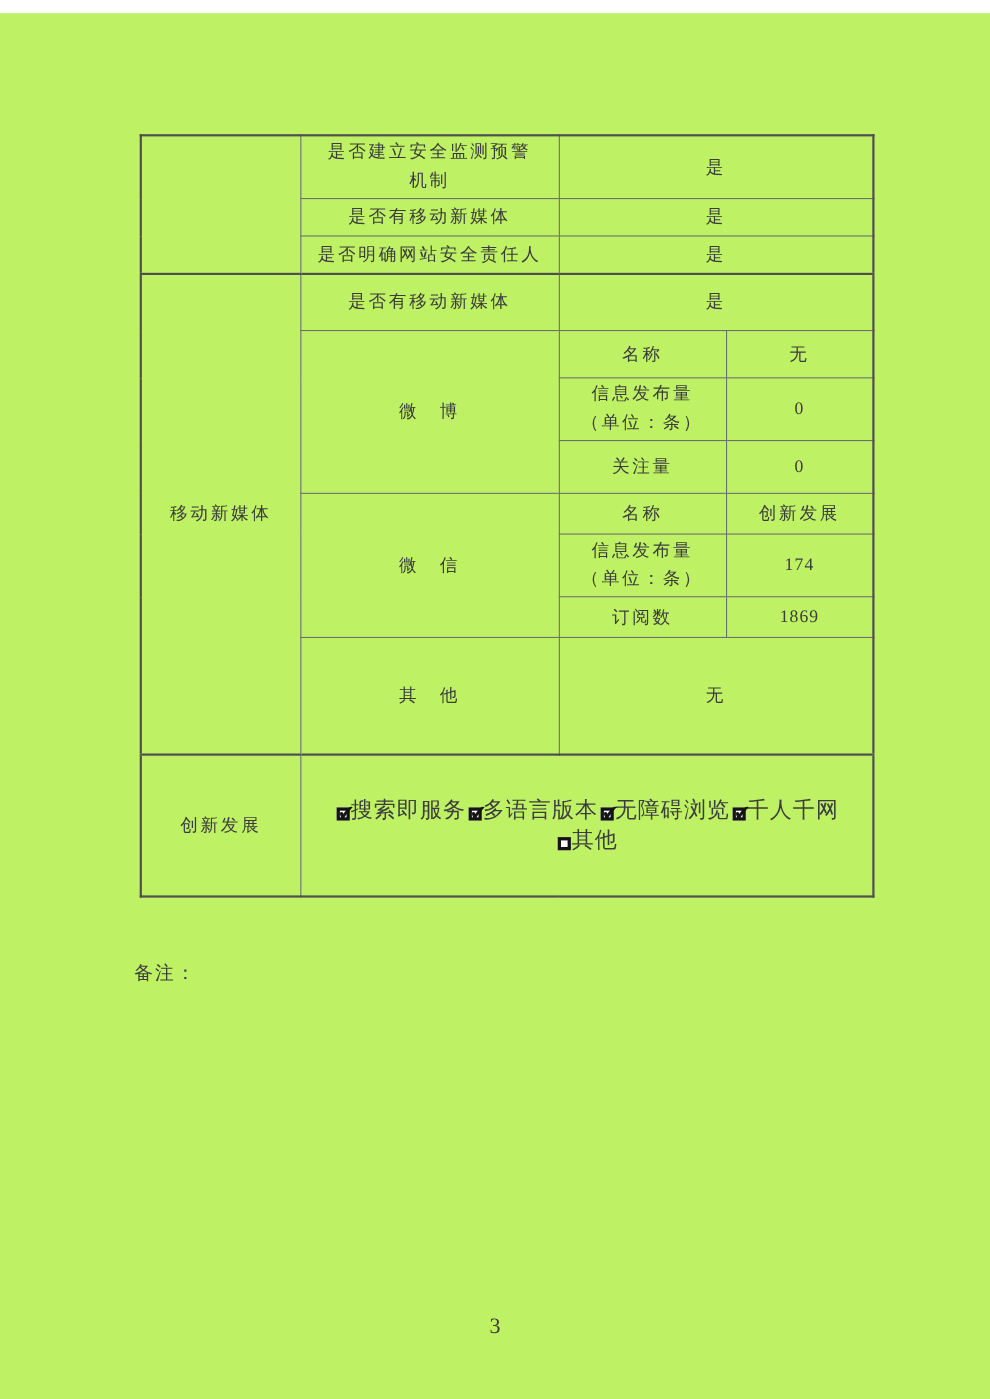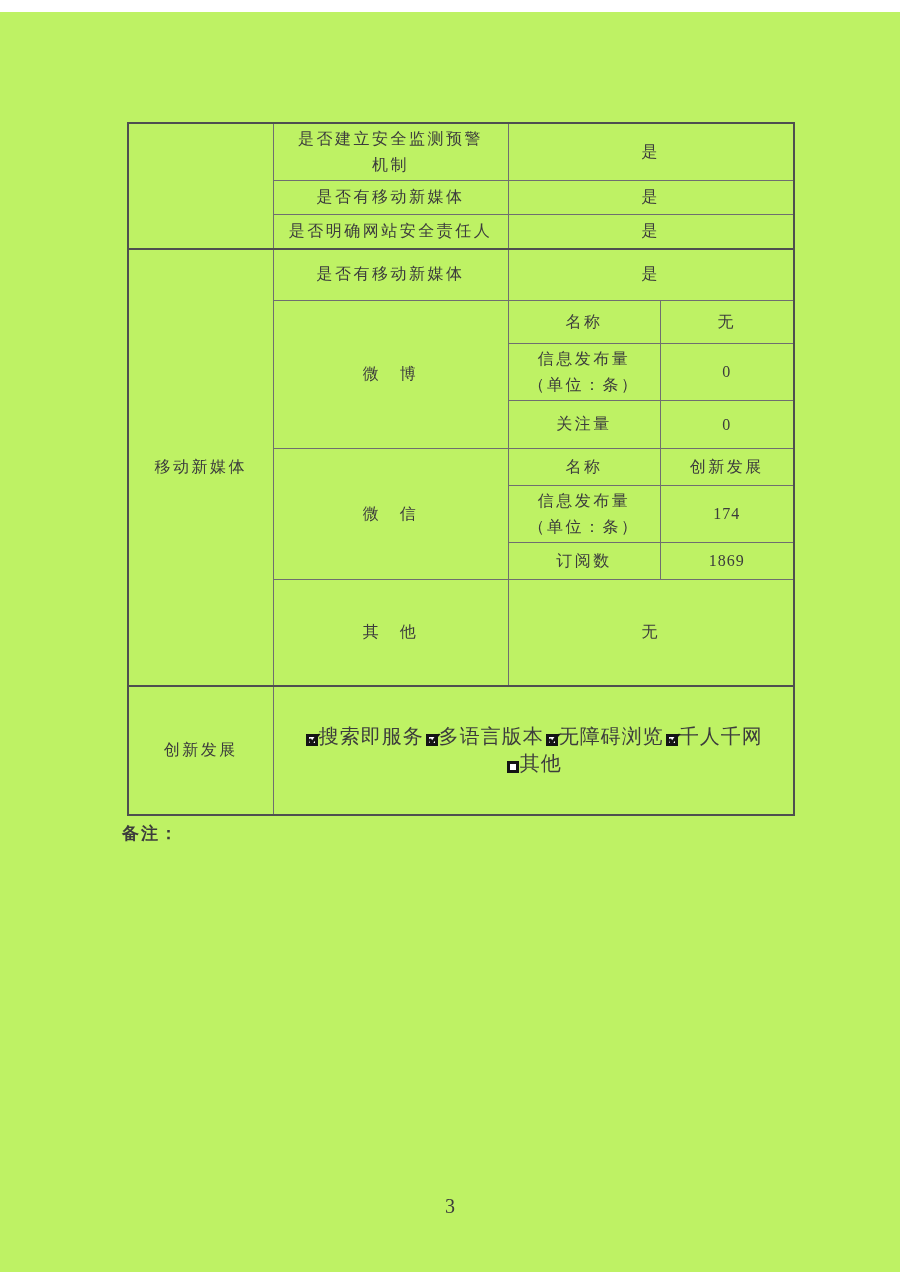--- a/index.html
+++ b/index.html
@@ -42,22 +42,22 @@
     position:relative;vertical-align:-3px;
     background:#ffffff;margin:0 1px 0 2px;
   }
   .cb.checked::after{
     content:"\2714";
     position:absolute;left:-2px;top:-9px;
     font-size:19px;font-weight:bold;color:var(--cb);
     font-family:"DejaVu Sans",sans-serif;letter-spacing:0;
   }
   .remark{
-    position:absolute;left:122px;top:810px;
-    font-weight:bold;font-size:17px;letter-spacing:2px;
+    position:absolute;left:122px;top:861px;
+    font-weight:normal;font-size:17px;letter-spacing:2px;
   }
   .page-number{
     position:absolute;left:0;top:1183px;width:100%;
     text-align:center;font-size:20px;
   }
 </style>
 </head>
 <body>
 
 <div class="page">

